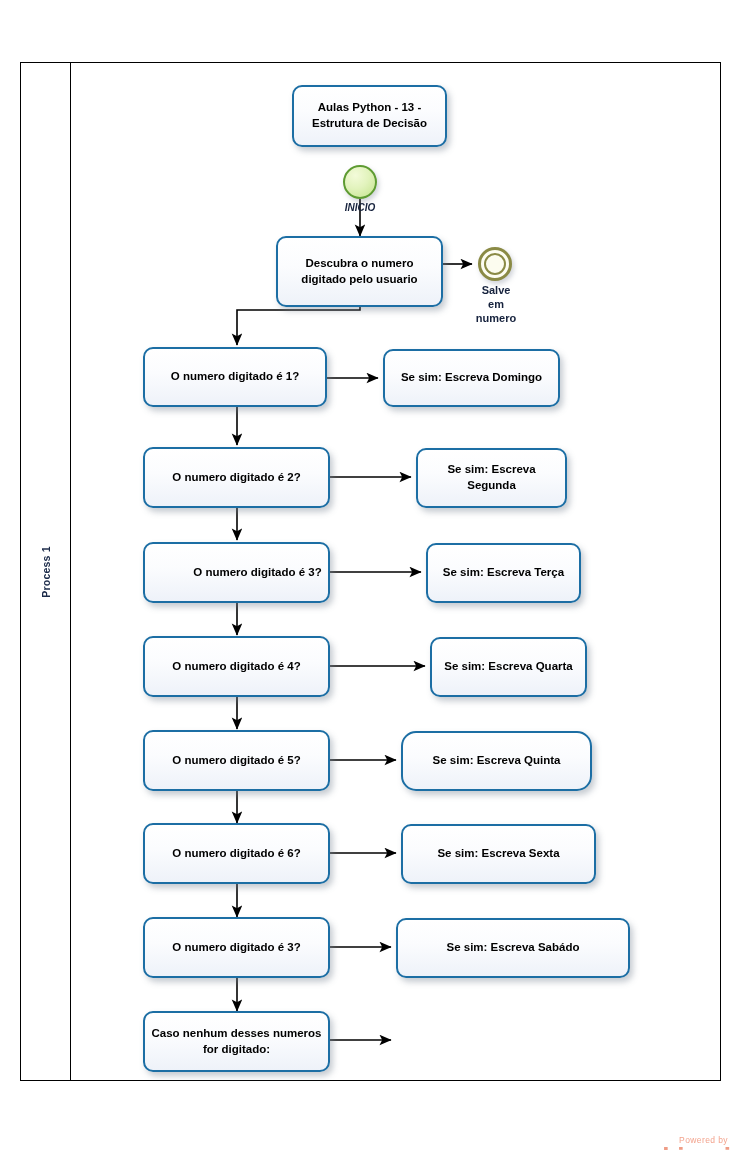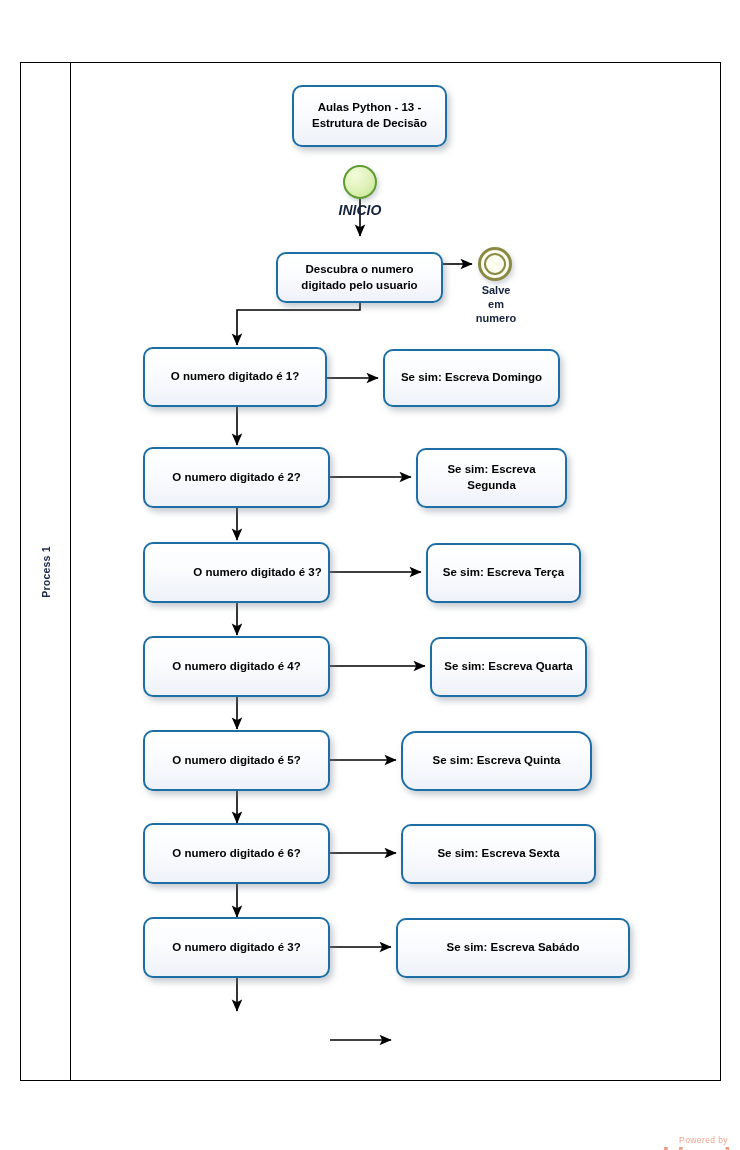--- a/index.html
+++ b/index.html
@@ -113,21 +113,21 @@
     position: absolute;
     text-align: center;
     font-size: 11px;
     font-weight: bold;
     color: #16223d;
     line-height: 1.25;
     white-space: pre-line;
   }
   .event-label.italic {
     font-style: italic;
-    font-size: 14px;
+    font-size: 10px;
   }
 
   
   #connectors {
     position: absolute;
     left: 0; top: 0;
     width: 740px;
     height: 1150px;
     pointer-events: none;
   }
@@ -204,36 +204,37 @@
     <path d="M330,809 L396,809" stroke="#000" stroke-width="1.6" fill="none" marker-end="url(#arrow)"></path>
     <path d="M330,903 L391,903" stroke="#000" stroke-width="1.6" fill="none" marker-end="url(#arrow)"></path>
     <path d="M330,996 L391,996" stroke="#000" stroke-width="1.6" fill="none" marker-end="url(#arrow)"></path>
   </svg>
 
   <div class="task title-box" style="left:292px; top:41px; width:155px; height:62px;">Aulas Python - 13 - Estrutura de Decisão</div>
 
   <div class="event event-start" style="left:343px; top:121px;"></div>
   <div class="event-label italic" style="left:313px; top:158px; width:94px;">INICIO</div>
 
-  <div class="task" style="left:276px; top:208px; width:167px; height:51px;">Descubra o numero digitado pelo usuario</div>
+  <div class="task" style="left:276px; top:192px; width:167px; height:71px;">Descubra o numero digitado pelo usuario</div>
 
   <div class="event event-end-outer" style="left:478px; top:203px;">
     <div class="event-end-inner"></div>
   </div>
   <div class="event-label" style="left:465px; top:240px; width:62px;">Salve
 em
 numero</div>
 
   <div class="task" style="left:143px; top:303px; width:184px; height:60px;">O numero digitado é 1?</div>
   <div class="task" style="left:143px; top:403px; width:187px; height:61px;">O numero digitado é 2?</div>
   <div class="task" style="left:143px; top:498px; width:187px; height:61px;padding-left:48px;">O numero digitado é 3?</div>
   <div class="task" style="left:143px; top:592px; width:187px; height:61px;">O numero digitado é 4?</div>
   <div class="task" style="left:143px; top:686px; width:187px; height:61px;">O numero digitado é 5?</div>
   <div class="task" style="left:143px; top:779px; width:187px; height:61px;">O  numero digitado é 6?</div>
   <div class="task" style="left:143px; top:873px; width:187px; height:61px;">O numero digitado é 3?</div>
+  <div class="task" style="left:143px; top:967px; width:187px; height:61px;">Caso nenhum desses numeros for digitado:</div>
 
   <div class="task" style="left:383px; top:305px; width:177px; height:58px;">Se sim: Escreva Domingo</div>
   <div class="task" style="left:416px; top:404px; width:151px; height:60px;">Se sim: Escreva Segunda</div>
   <div class="task" style="left:426px; top:499px; width:155px; height:60px;">Se sim: Escreva Terça</div>
   <div class="task" style="left:430px; top:593px; width:157px; height:60px;">Se sim: Escreva Quarta</div>
   <div class="task" style="left:401px; top:687px; width:191px; height:60px;border-radius:15px;">Se sim: Escreva Quinta</div>
   <div class="task" style="left:401px; top:780px; width:195px; height:60px;">Se sim: Escreva Sexta</div>
   <div class="task" style="left:396px; top:874px; width:234px; height:60px;">Se sim: Escreva Sabádo</div>
 
   <div class="logo">

